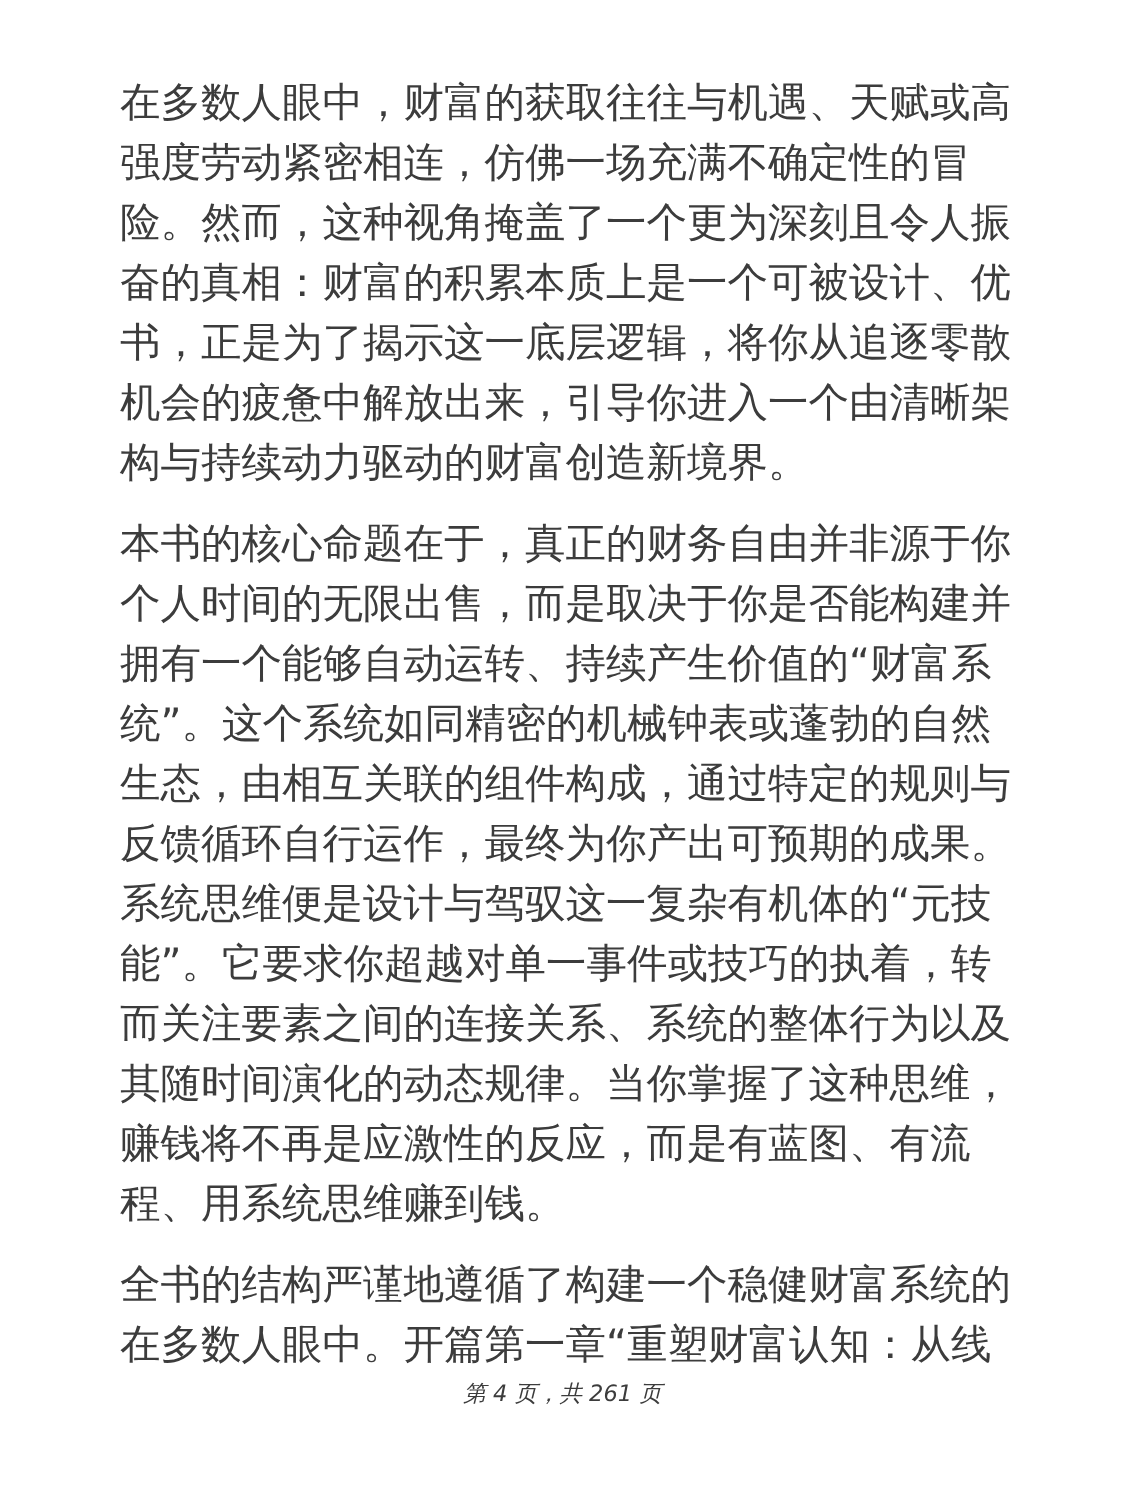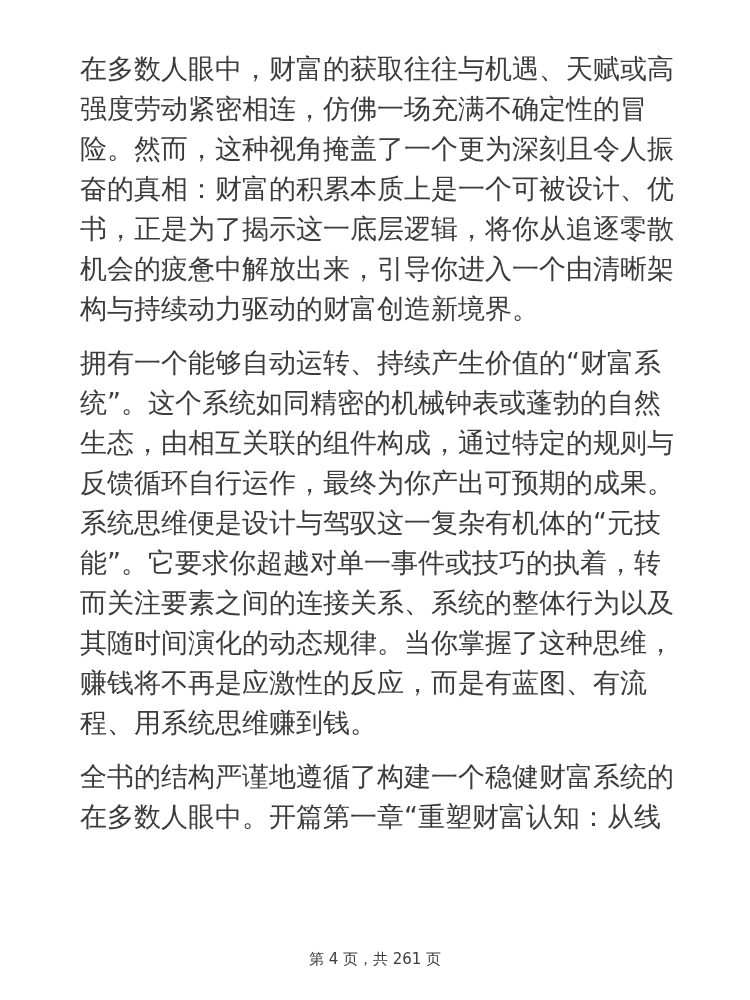--- a/index.html
+++ b/index.html
@@ -29,23 +29,24 @@
     font-size: 27px;
     line-height: 40px;
     height: 40px;
     white-space: nowrap;
     letter-spacing: 0px;
     color: #3c3c3c;
   }
   .page-footer {
     position: absolute;
     left: 0;
-    top: 948px;
+    top: 918px;
     width: 750px;
     text-align: center;
+    font-style: italic;
   }
   .page-number {
     font-size: 15px;
     line-height: 22px;
     color: #3c3c3c;
   }
 </style>
 </head>
 <body>
 
@@ -57,20 +58,22 @@
       <div class="text-line">在多数人眼中，财富的获取往往与机遇、天赋或高</div>
       <div class="text-line">强度劳动紧密相连，仿佛一场充满不确定性的冒</div>
       <div class="text-line">险。然而，这种视角掩盖了一个更为深刻且令人振</div>
       <div class="text-line">奋的真相：财富的积累本质上是一个可被设计、优</div>
       <div class="text-line">书，正是为了揭示这一底层逻辑，将你从追逐零散</div>
       <div class="text-line">机会的疲惫中解放出来，引导你进入一个由清晰架</div>
       <div class="text-line">构与持续动力驱动的财富创造新境界。</div>
     </div>
 
     <div class="paragraph">
+      <div class="text-line">本书的核心命题在于，真正的财务自由并非源于你</div>
+      <div class="text-line">个人时间的无限出售，而是取决于你是否能构建并</div>
       <div class="text-line">拥有一个能够自动运转、持续产生价值的“财富系</div>
       <div class="text-line">统”。这个系统如同精密的机械钟表或蓬勃的自然</div>
       <div class="text-line">生态，由相互关联的组件构成，通过特定的规则与</div>
       <div class="text-line">反馈循环自行运作，最终为你产出可预期的成果。</div>
       <div class="text-line">系统思维便是设计与驾驭这一复杂有机体的“元技</div>
       <div class="text-line">能”。它要求你超越对单一事件或技巧的执着，转</div>
       <div class="text-line">而关注要素之间的连接关系、系统的整体行为以及</div>
       <div class="text-line">其随时间演化的动态规律。当你掌握了这种思维，</div>
       <div class="text-line">赚钱将不再是应激性的反应，而是有蓝图、有流</div>
       <div class="text-line">程、用系统思维赚到钱。</div>

